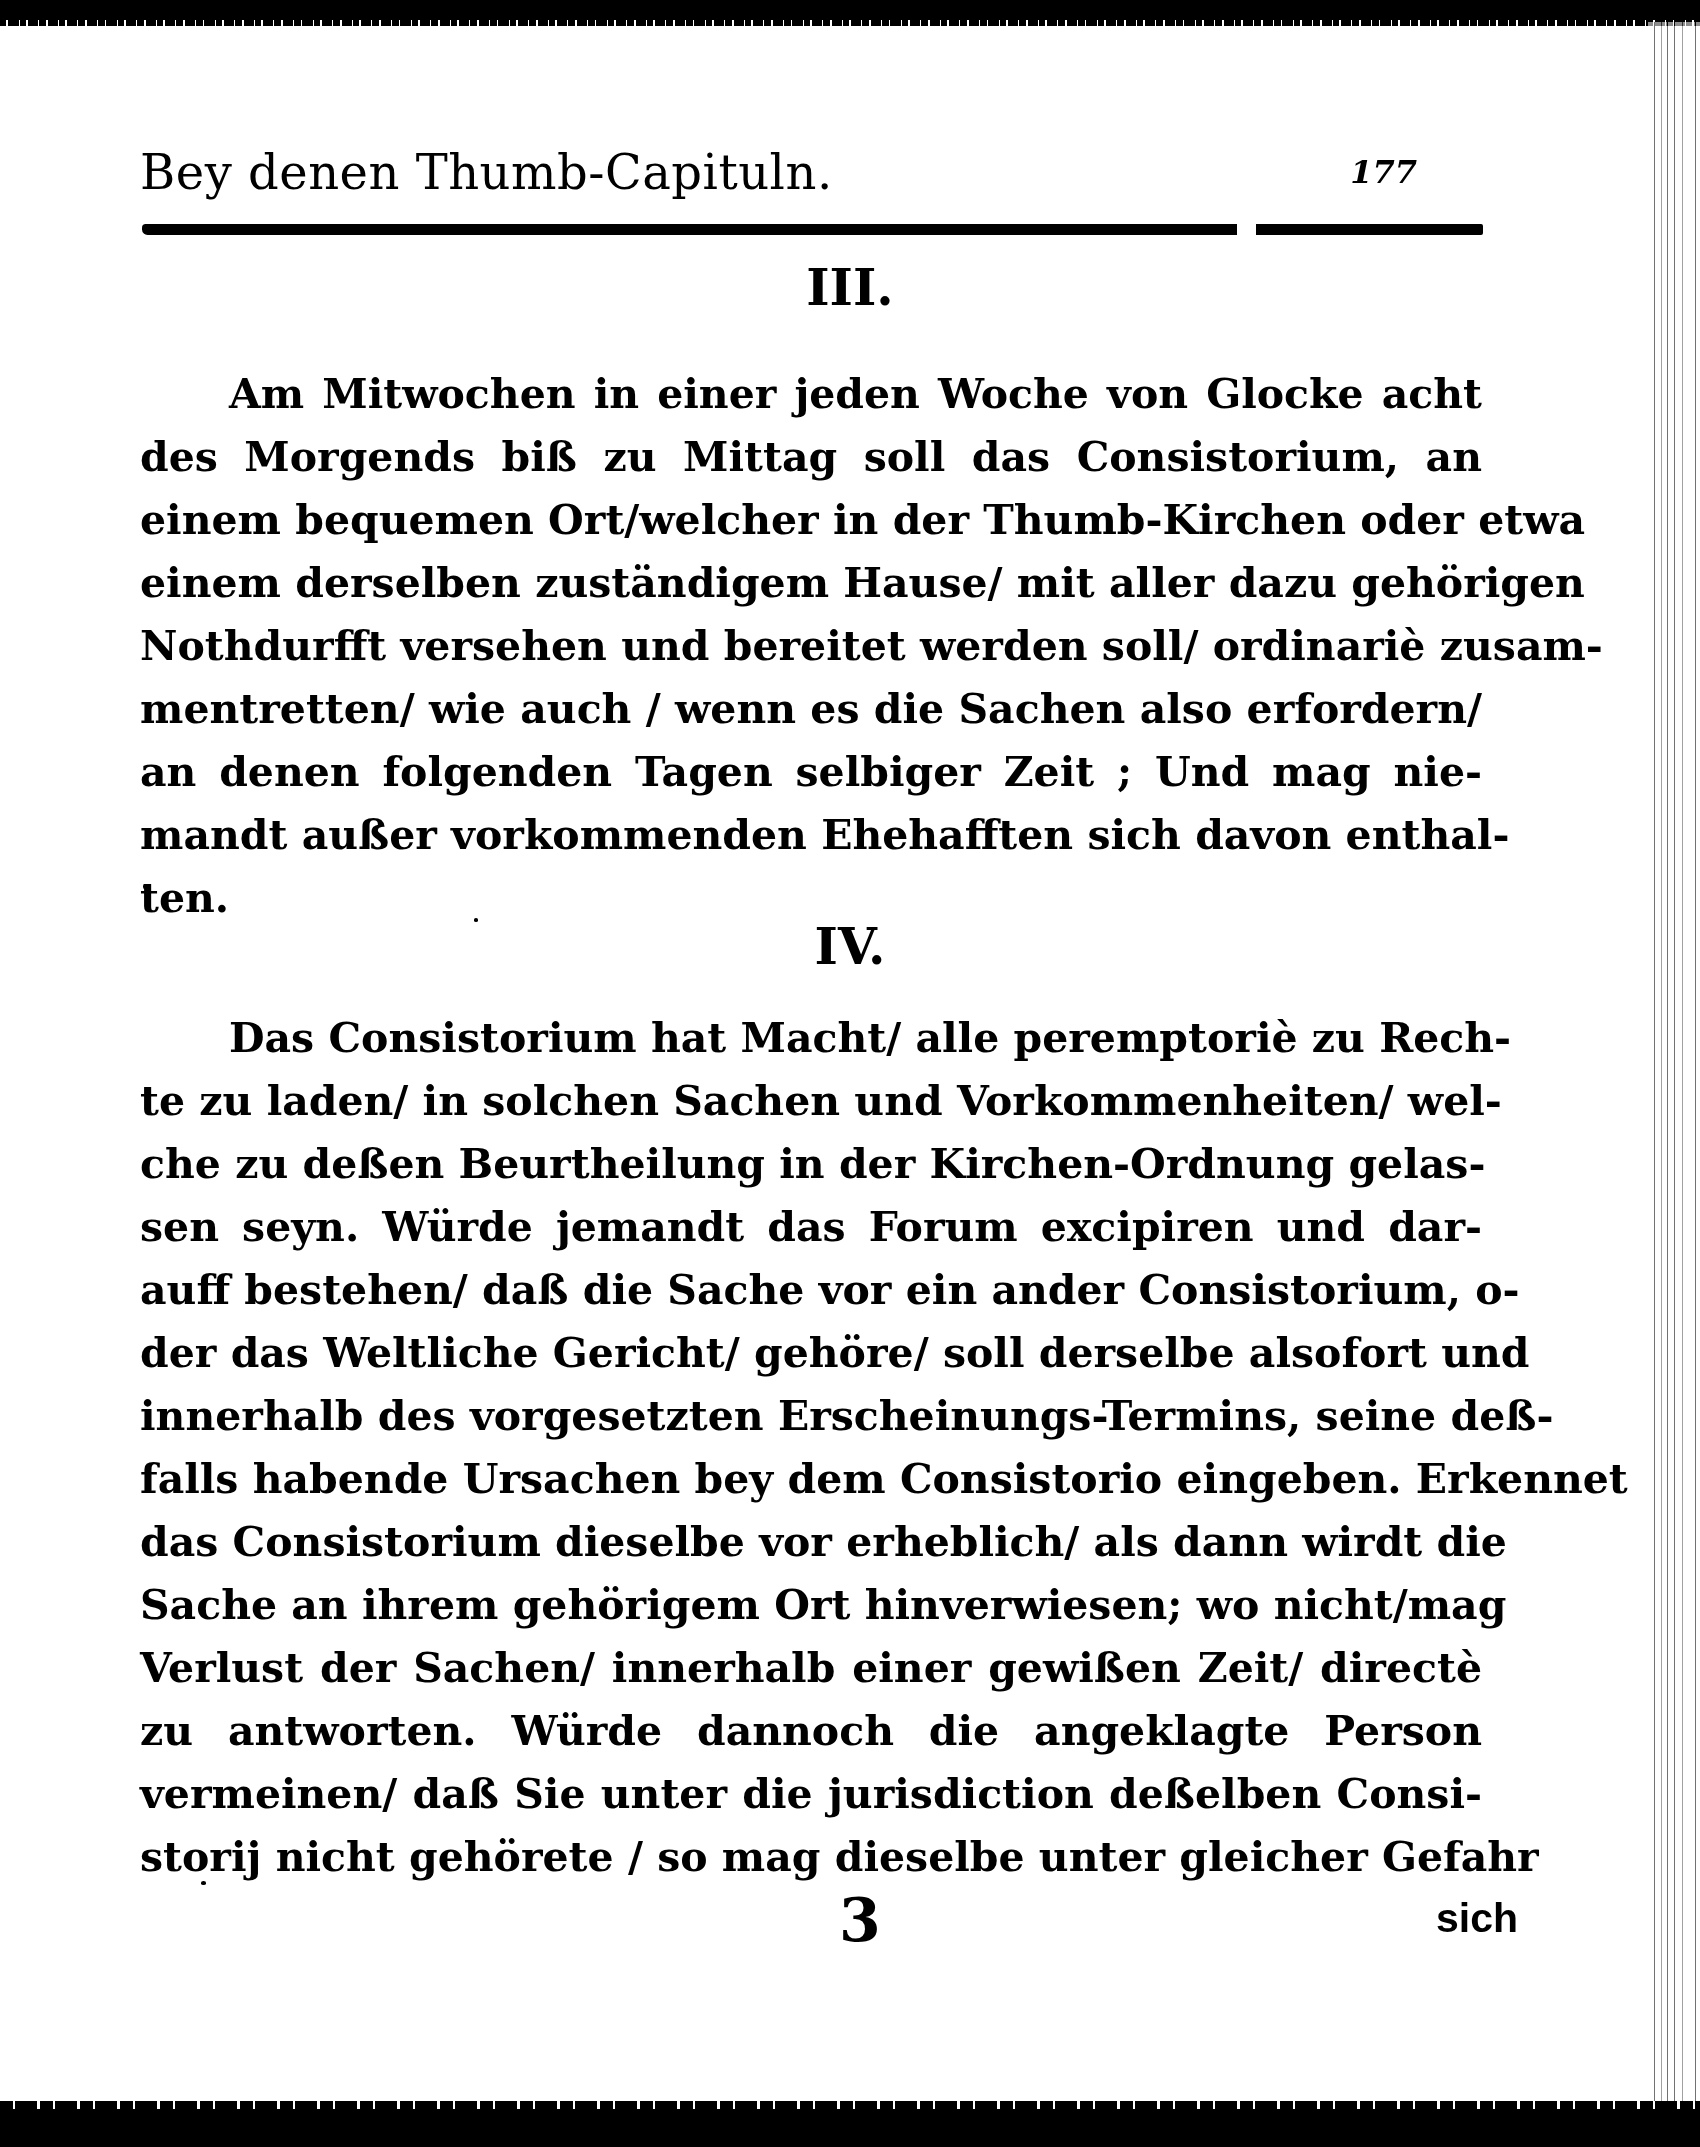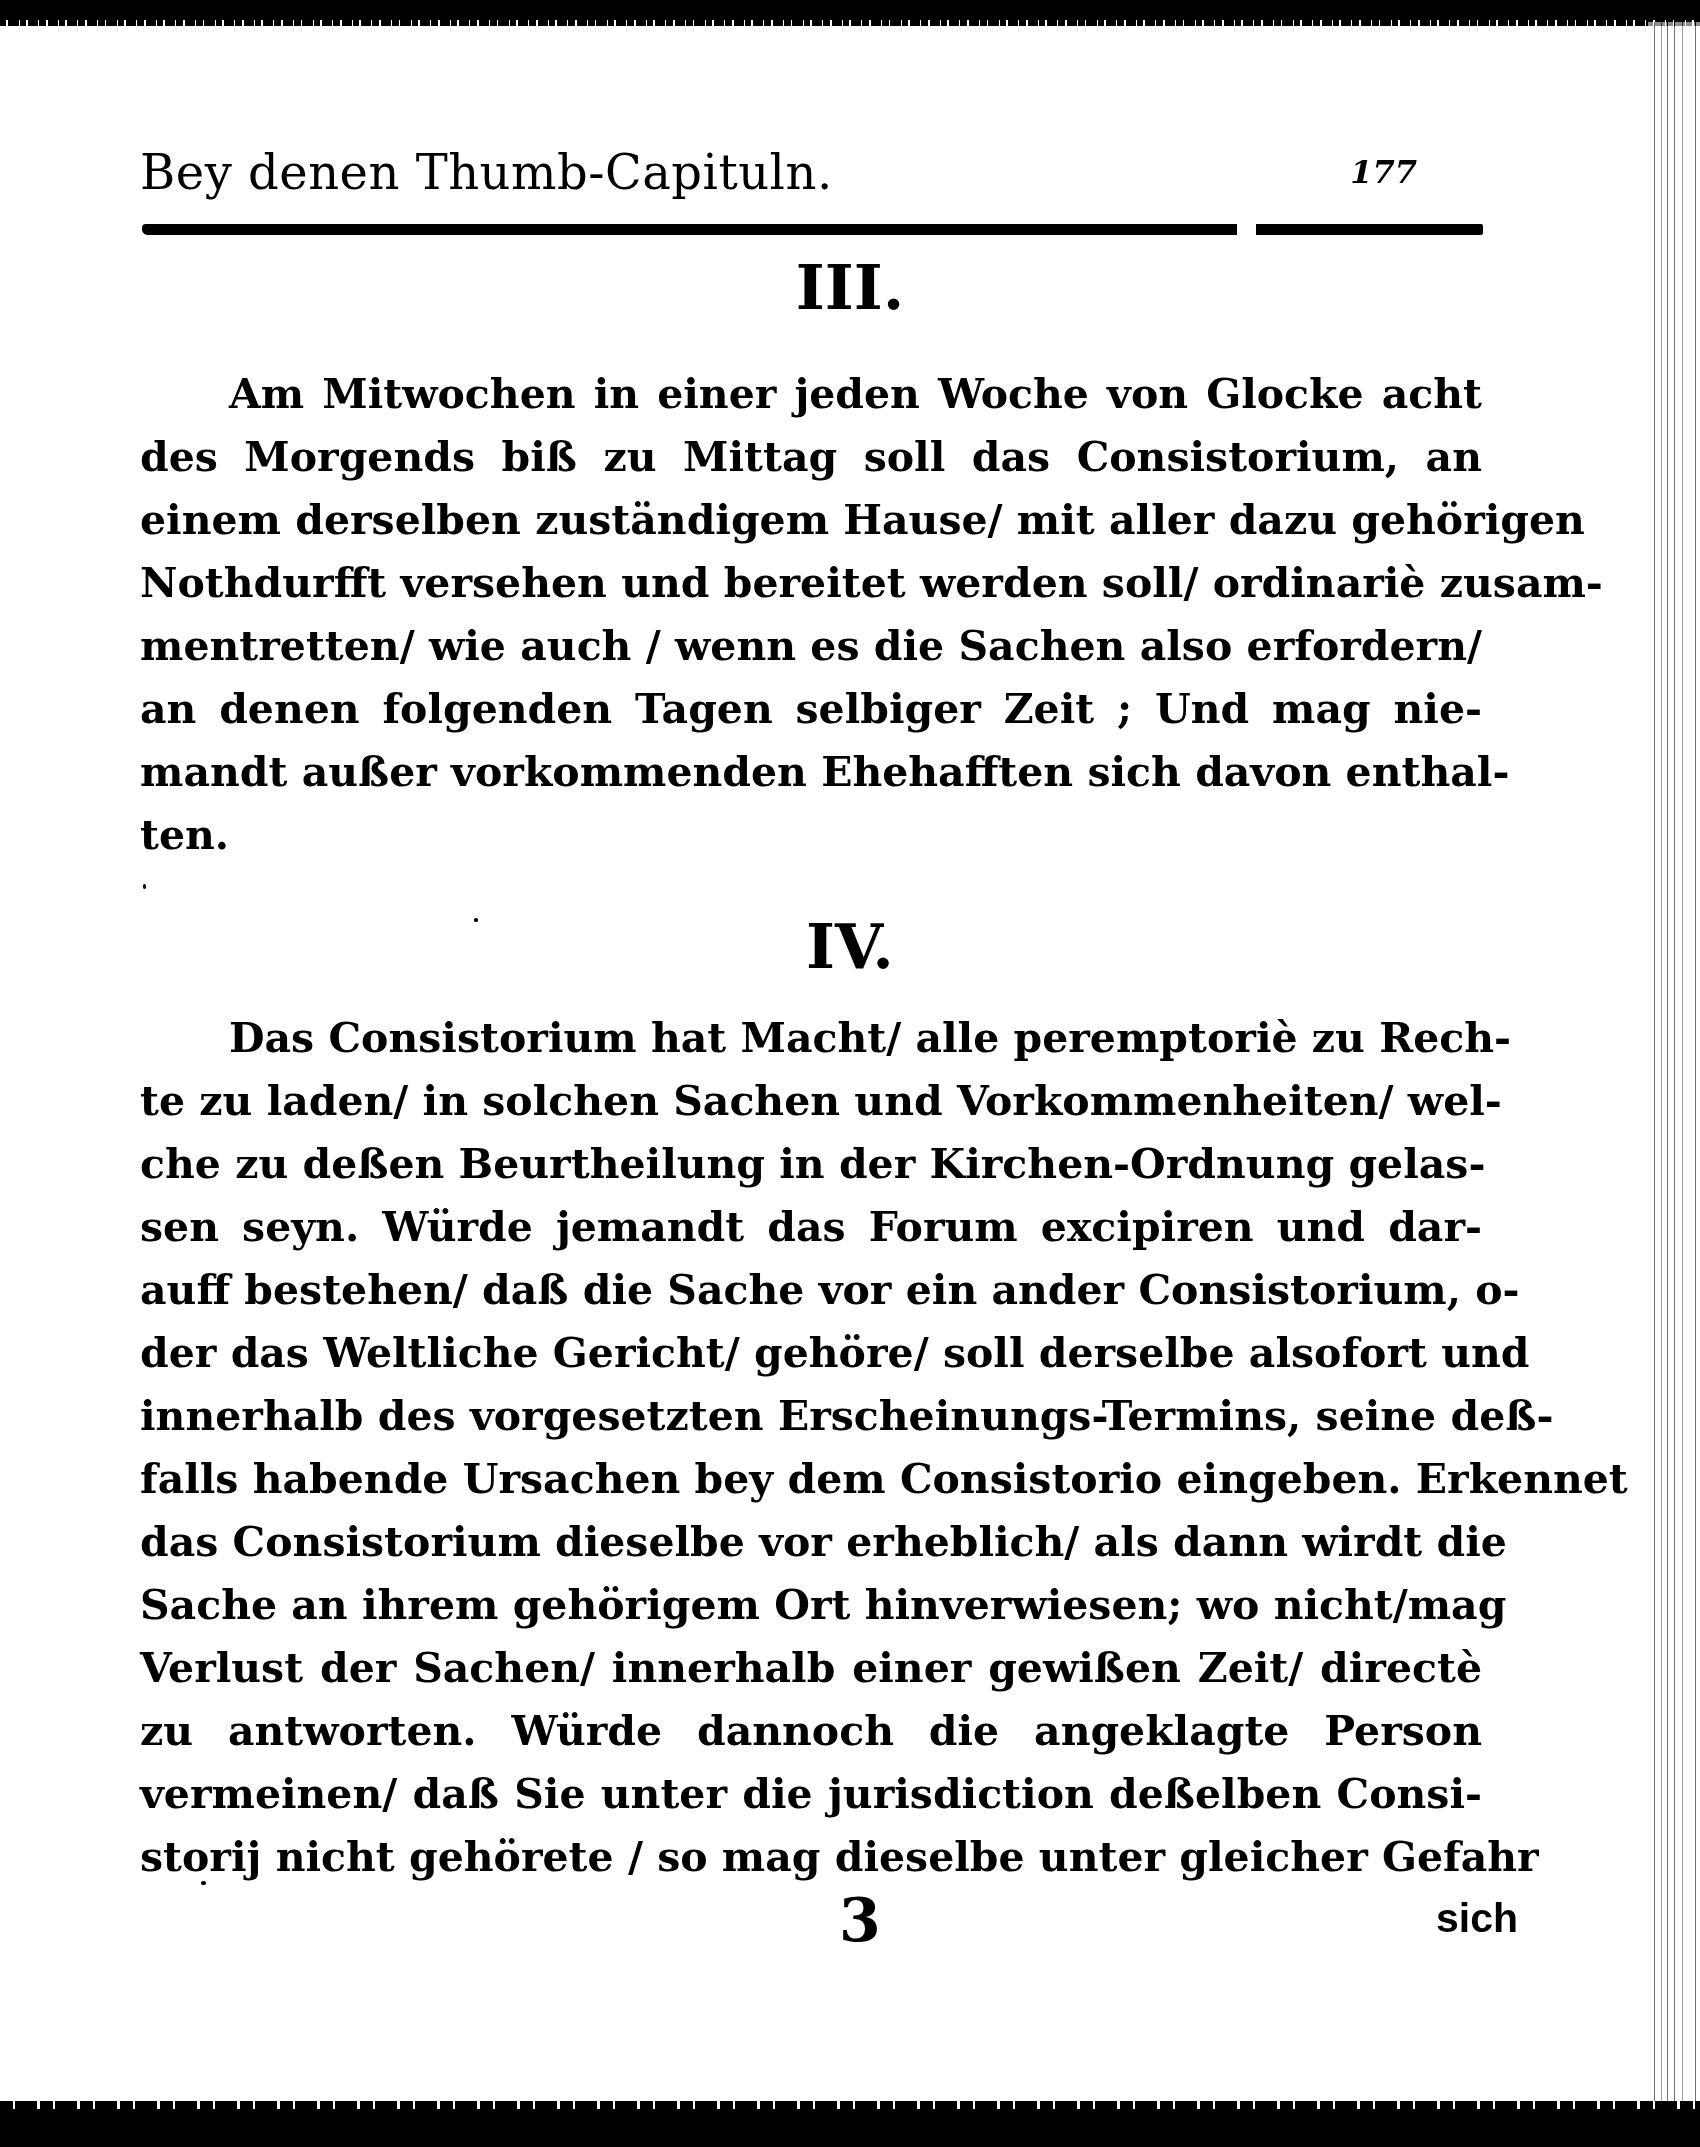--- a/index.html
+++ b/index.html
@@ -51,21 +51,21 @@
       position: absolute; top: 224px; left: 142px; width: 1341px; height: 11.2px;
       background: #000; border-radius: 3.7px 1.9px 1.9px 5.6px;
     }
     .rule::after {
       content: ""; position: absolute; left: 1095px; top: -1.9px; width: 18.6px; height: 15px; background: #fff;
     }
 
     .section-heading {
       position: absolute; left: 0; width: 1700px; text-align: center;
       font-family: "DejaVu Serif", serif; font-weight: bold;
-      font-size: 62px; line-height: 75px; box-sizing: border-box;
+      font-size: 50px; line-height: 75px; box-sizing: border-box;
     }
     #heading-iii { top: 250px; }
     #heading-iv { top: 909px; }
 
     .paragraph {
       position: absolute; left: 140px; width: 1342px;
       font-family: "DejaVu Serif", serif; font-weight: bold;
       font-size: 41px; line-height: 63px;
     }
     .line {
@@ -97,20 +97,21 @@
   <div class="running-title">Bey denen Thumb-Capituln.</div>
   <div class="page-number">177</div>
 </div>
 <div class="rule"></div>
 
 <div id="heading-iii" class="section-heading">III.</div>
 
 <div id="para-iii" class="paragraph">
   <span class="line first">Am Mitwochen in einer jeden Woche von Glocke acht</span>
   <span class="line">des Morgends biß zu Mittag soll das Consistorium, an</span>
+  <span class="line">einem bequemen Ort/welcher in der Thumb-Kirchen oder etwa</span>
   <span class="line">einem derselben zuständigem Hause/ mit aller dazu gehörigen</span>
   <span class="line">Nothdurfft versehen und bereitet werden soll/ ordinariè zusam-</span>
   <span class="line">mentretten/ wie auch / wenn es die Sachen also erfordern/</span>
   <span class="line">an denen folgenden Tagen selbiger Zeit ; Und mag nie-</span>
   <span class="line">mandt außer vorkommenden Ehehafften sich davon enthal-</span>
   <span class="line last">ten.</span>
 </div>
 
 <div id="heading-iv" class="section-heading">IV.</div>
 

